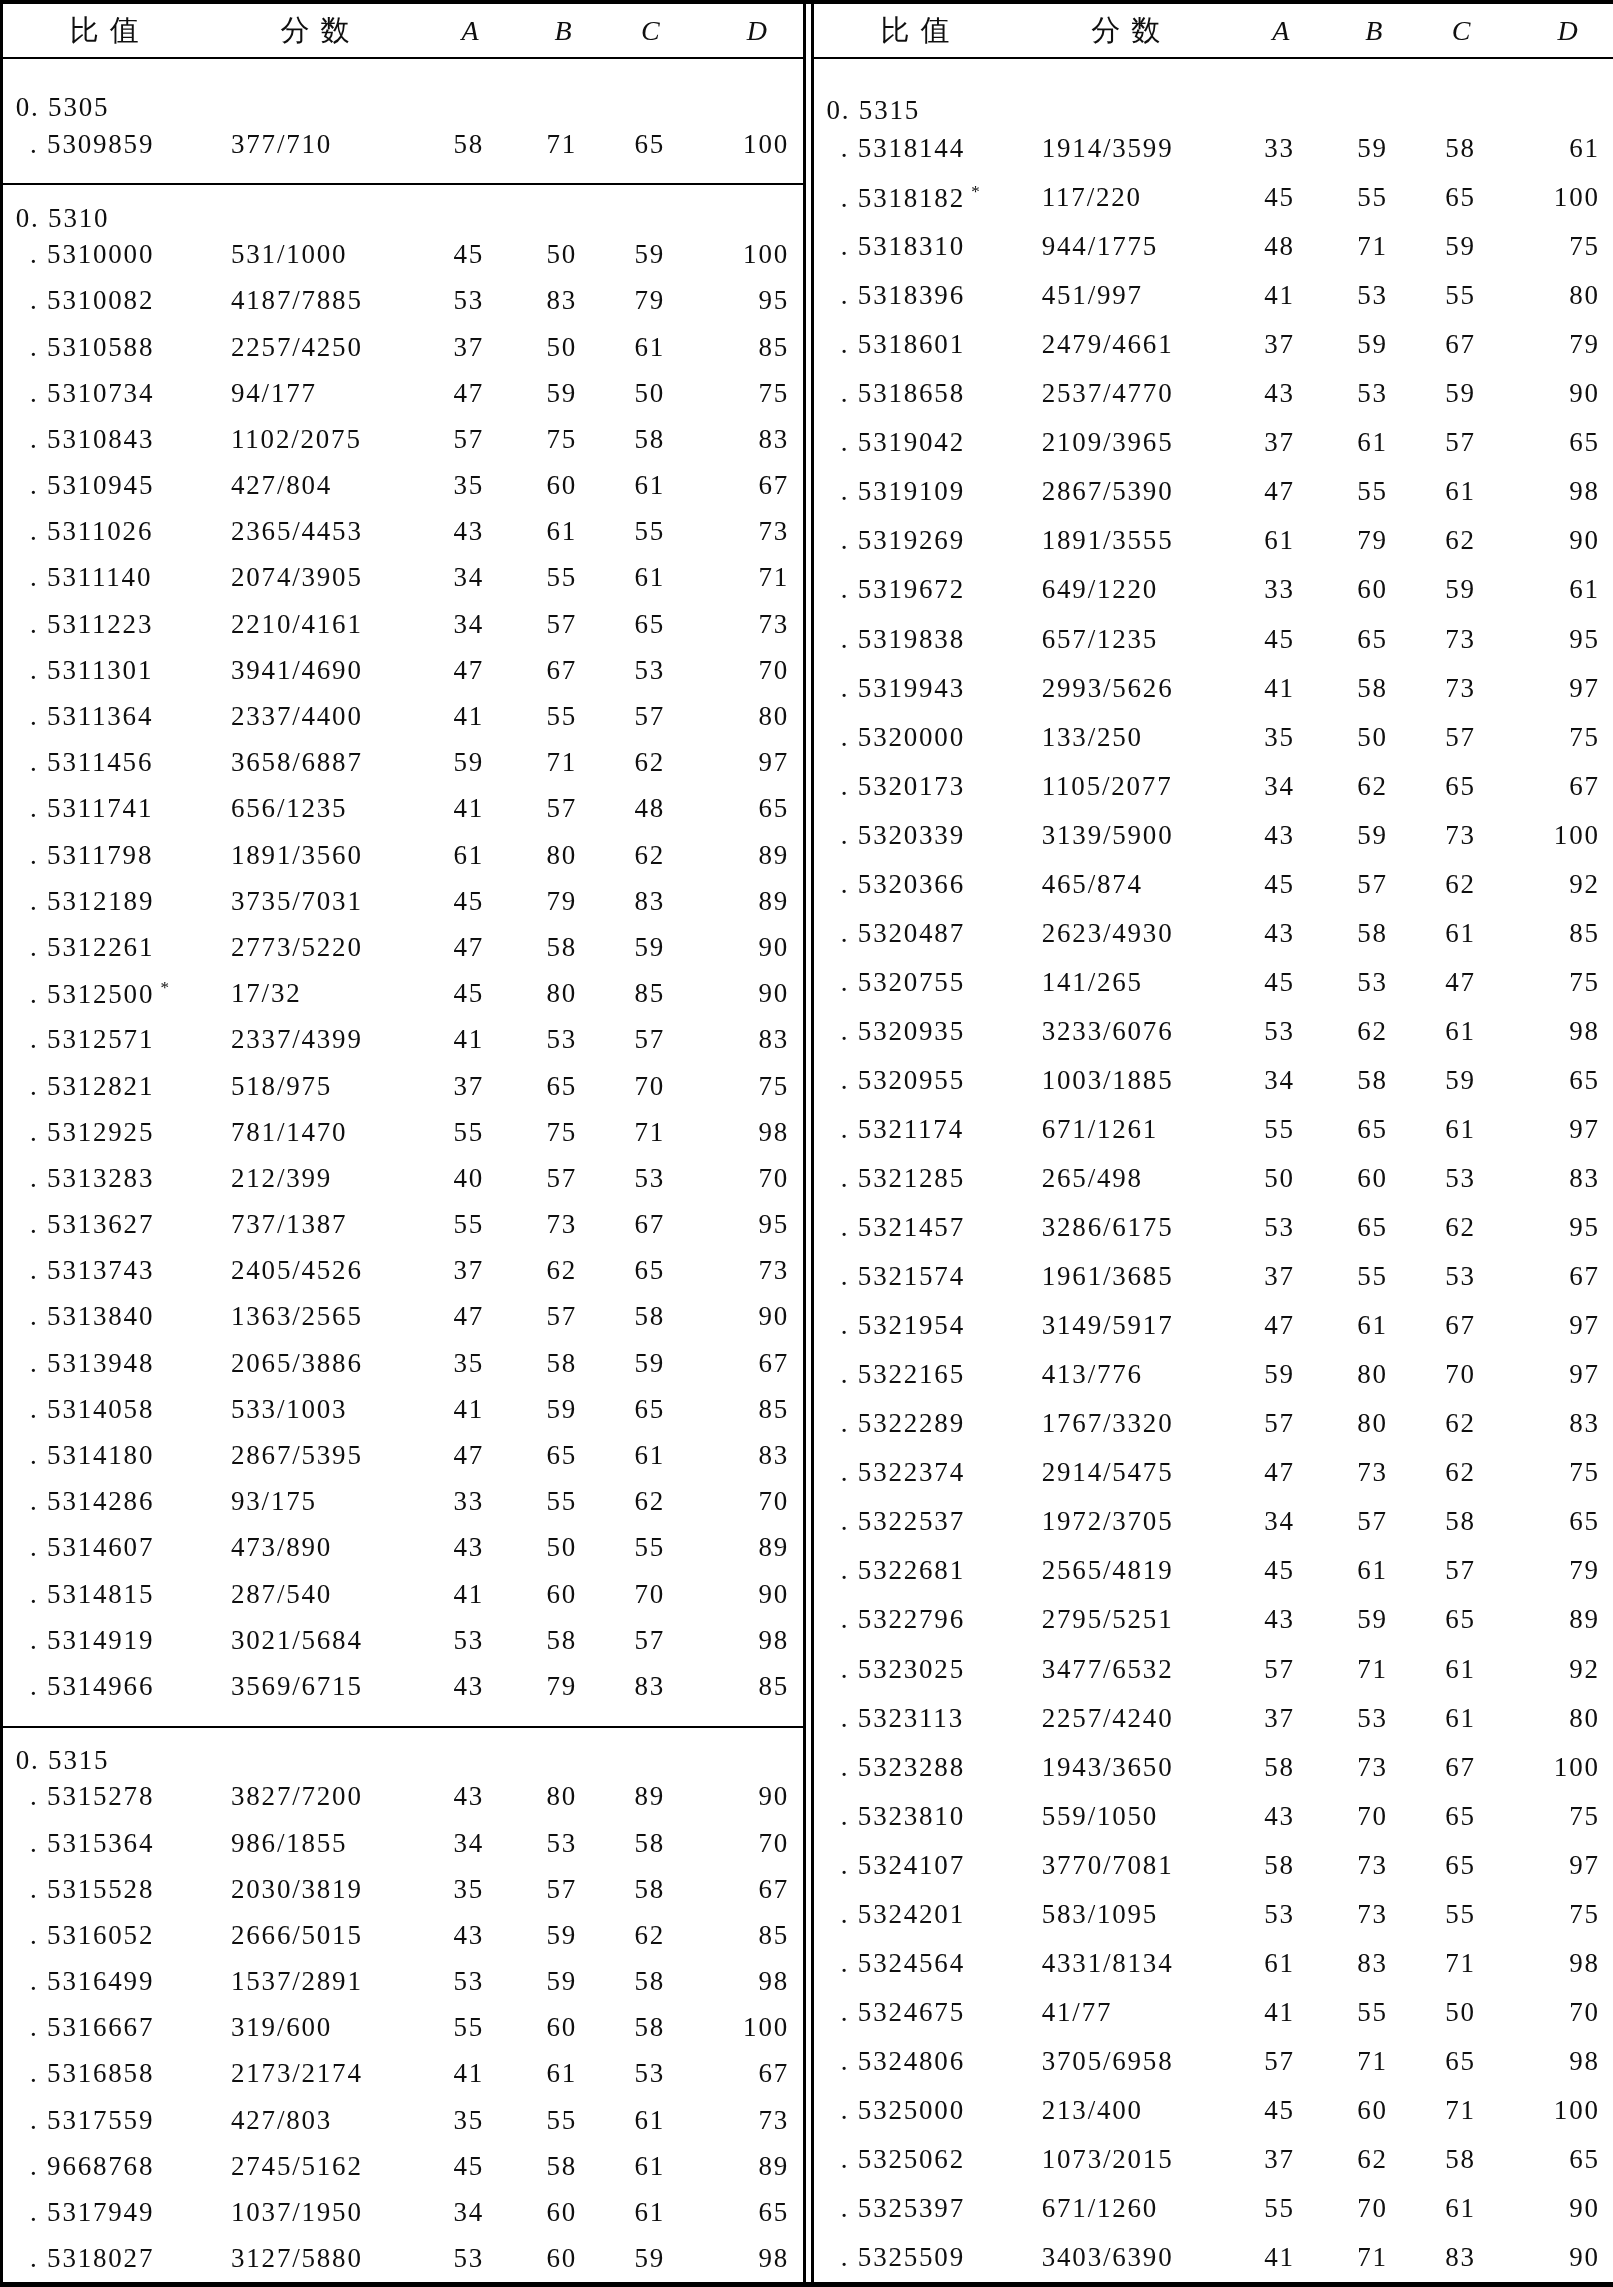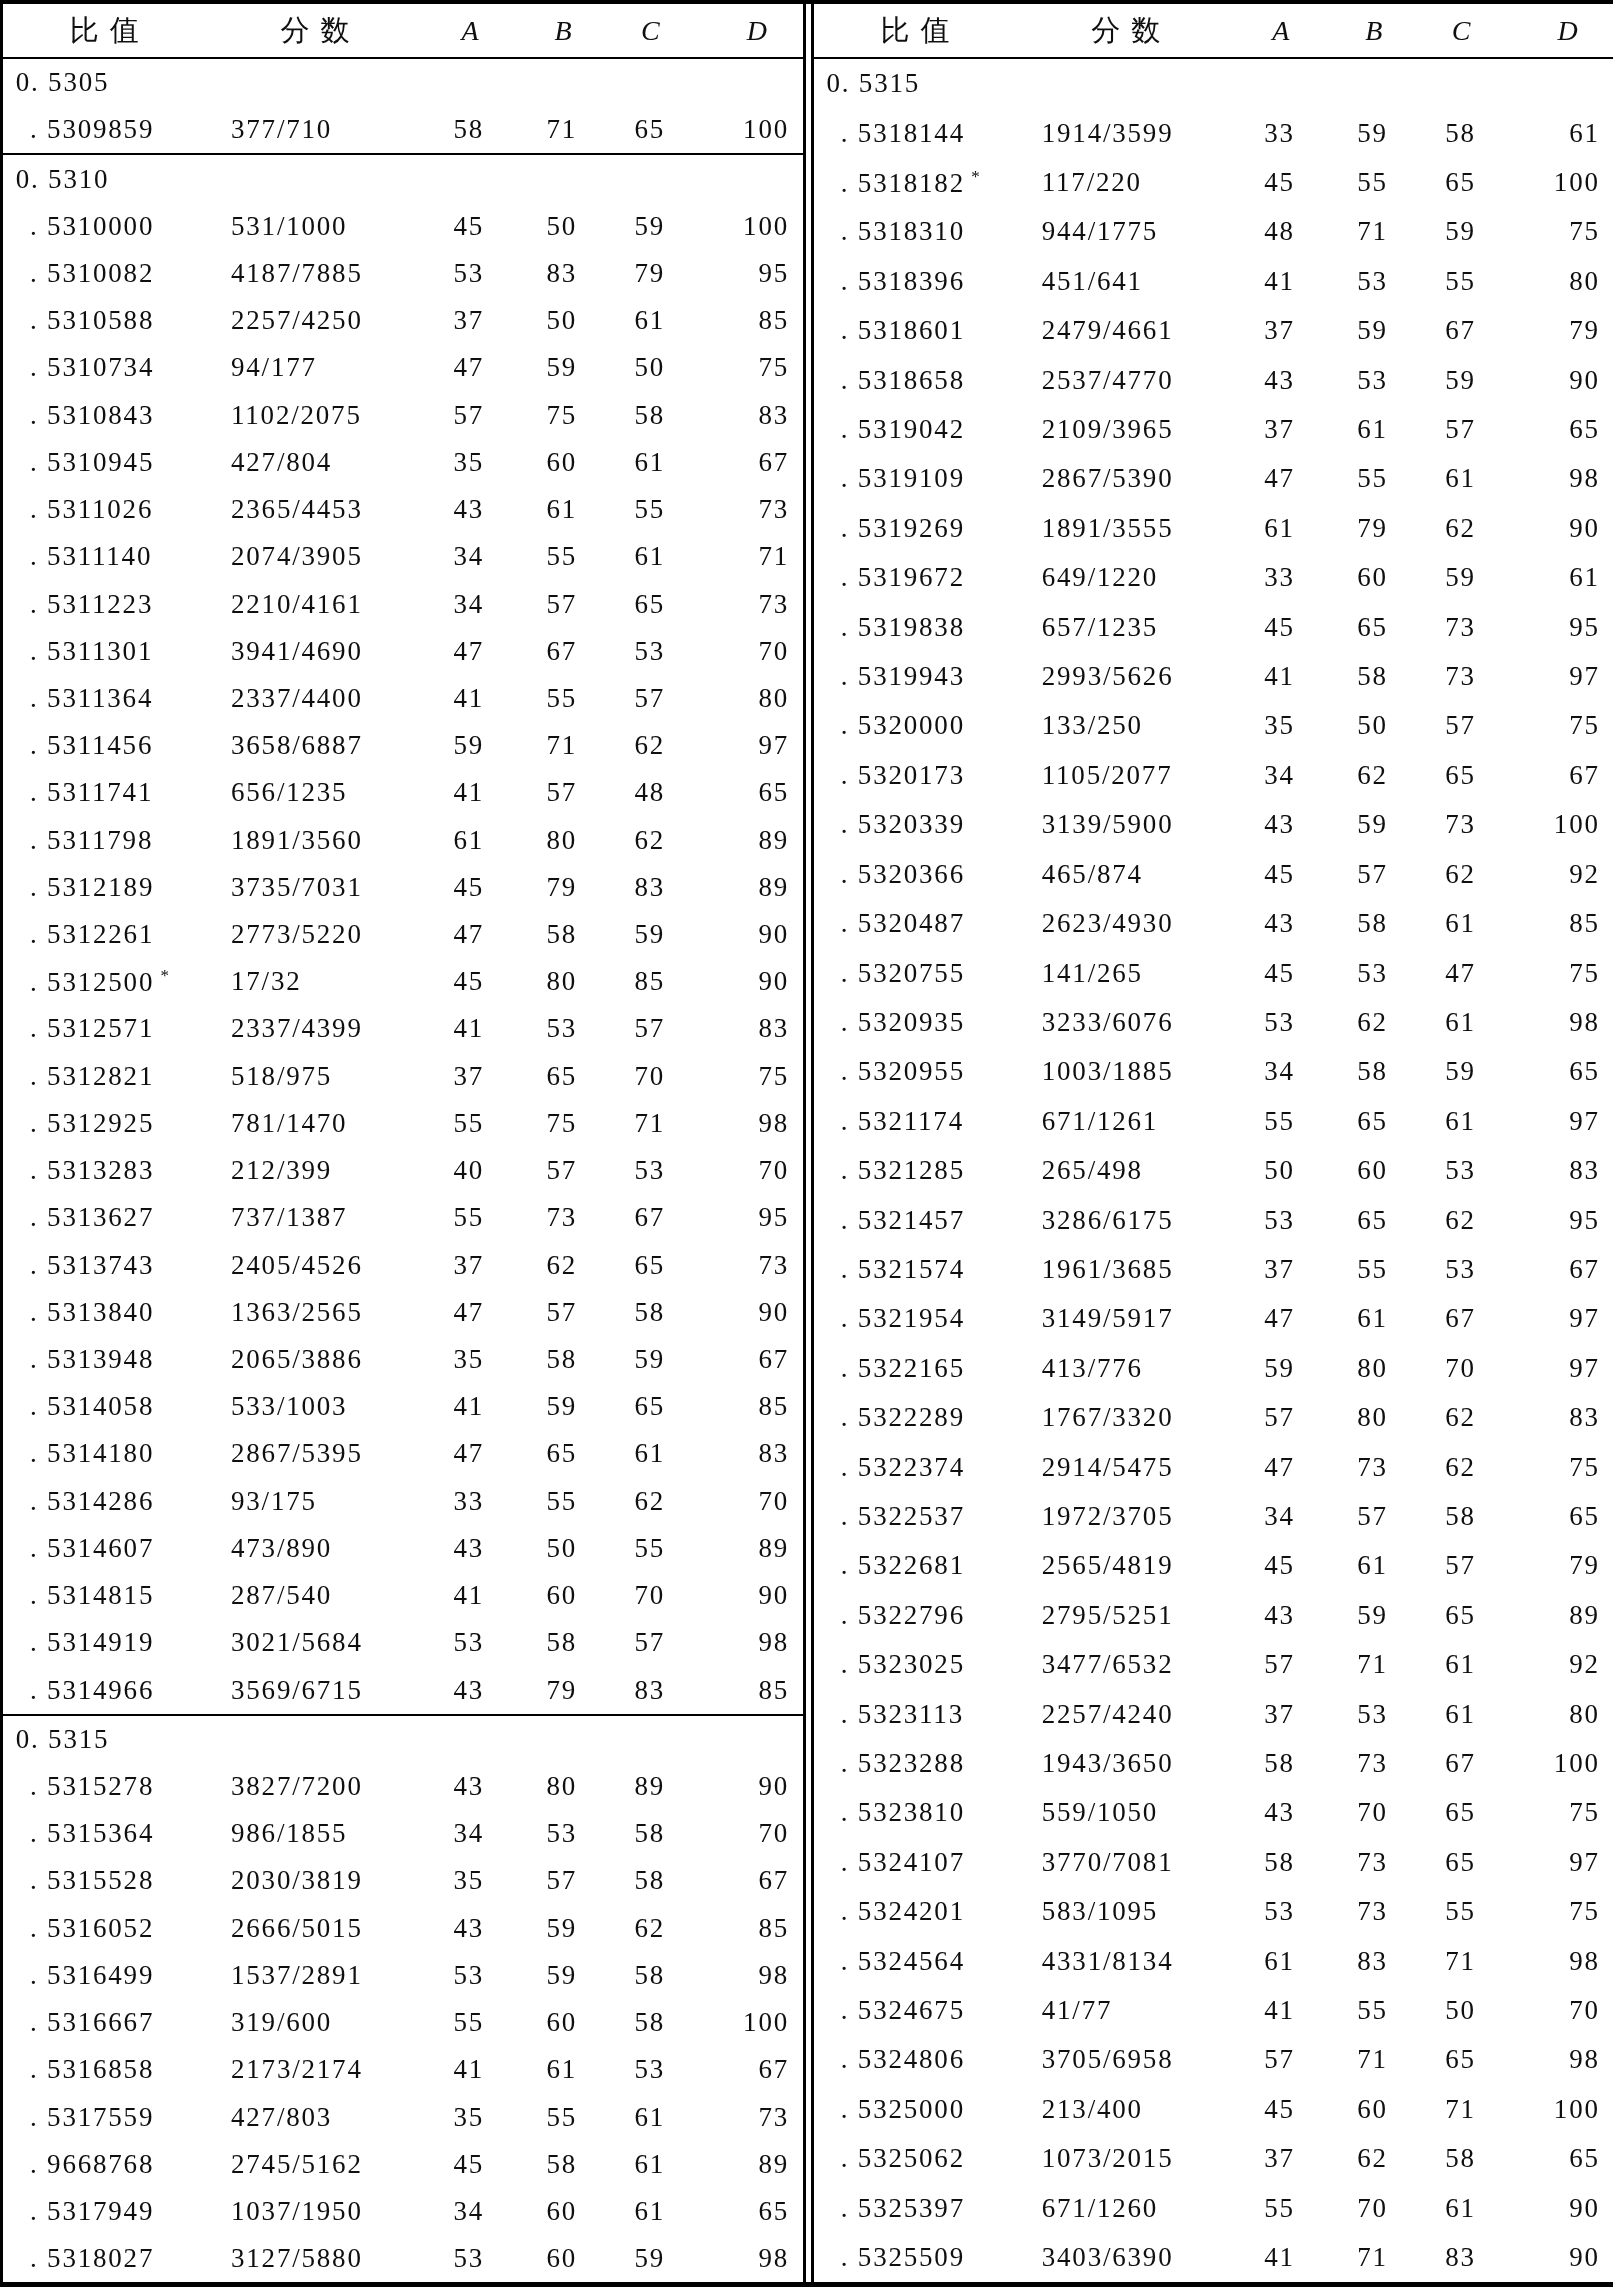--- a/index.html
+++ b/index.html
@@ -21,21 +21,21 @@
   }
   .phead .h{font-size:29px;}
   .h.zh{text-align:center;letter-spacing:11px;}
   .h.zh.ratio{padding-right:14.5px;}
   .h.zh.frac{padding-left:36px;}
   .h.letter{font-style:italic;text-align:right;font-size:28px;}
   .h.letter.a,.h.letter.b,.h.letter.c{padding-right:5.4px;}
   .h.letter.d{padding-right:22px;}
   .rows{flex:1 1 auto;display:flex;flex-direction:column;}
   .row{flex:1 1 0;display:grid;grid-template-columns:228px 143px 110px 93px 88px 124px;align-items:center;}
-  .row.group{display:block;line-height:1;border-top:2.7px solid #000;display:flex;align-items:center;}
+  .row.group{display:block;line-height:1;border-top:2.7px solid #000;display:flex;align-items:flex-end;margin-top:16px;}
   .rows .row.group:first-child{border-top:none;}
   .row .cell{font-size:27px;letter-spacing:1.8px;white-space:nowrap;}
   .cell.ratio{padding-left:27px;}
   .cell.frac{padding-left:0;}
   .cell.num{text-align:right;}
   .glabel{font-size:27px;letter-spacing:1.8px;padding-left:12.7px;}
   sup.star{font-size:17px;vertical-align:super;margin-left:6.3px;letter-spacing:0;}
 </style>
 </head>
 <body>
@@ -500,21 +500,21 @@
     <span class="cell ratio">. 5318310</span>
     <span class="cell frac">944/1775</span>
     <span class="cell num">48</span>
     <span class="cell num">71</span>
     <span class="cell num">59</span>
     <span class="cell num">75</span>
   </div>
 
   <div class="row data">
     <span class="cell ratio">. 5318396</span>
-    <span class="cell frac">451/641</span>
+    <span class="cell frac">451/997</span>
     <span class="cell num">41</span>
     <span class="cell num">53</span>
     <span class="cell num">55</span>
     <span class="cell num">80</span>
   </div>
 
   <div class="row data">
     <span class="cell ratio">. 5318601</span>
     <span class="cell frac">2479/4661</span>
     <span class="cell num">37</span>

